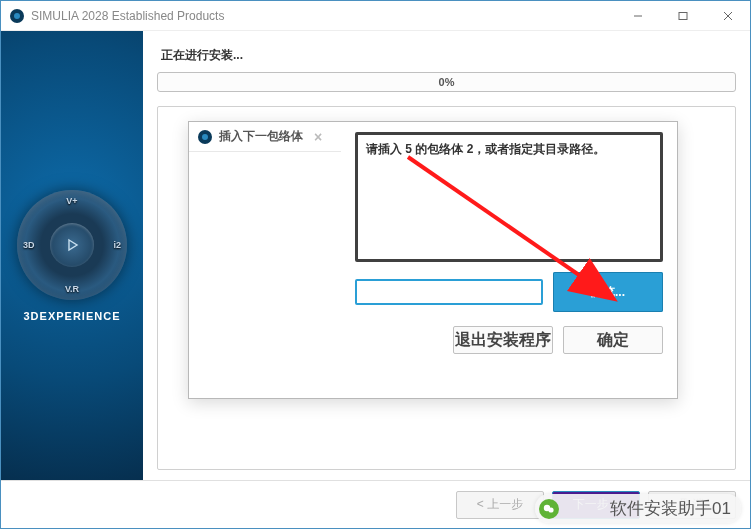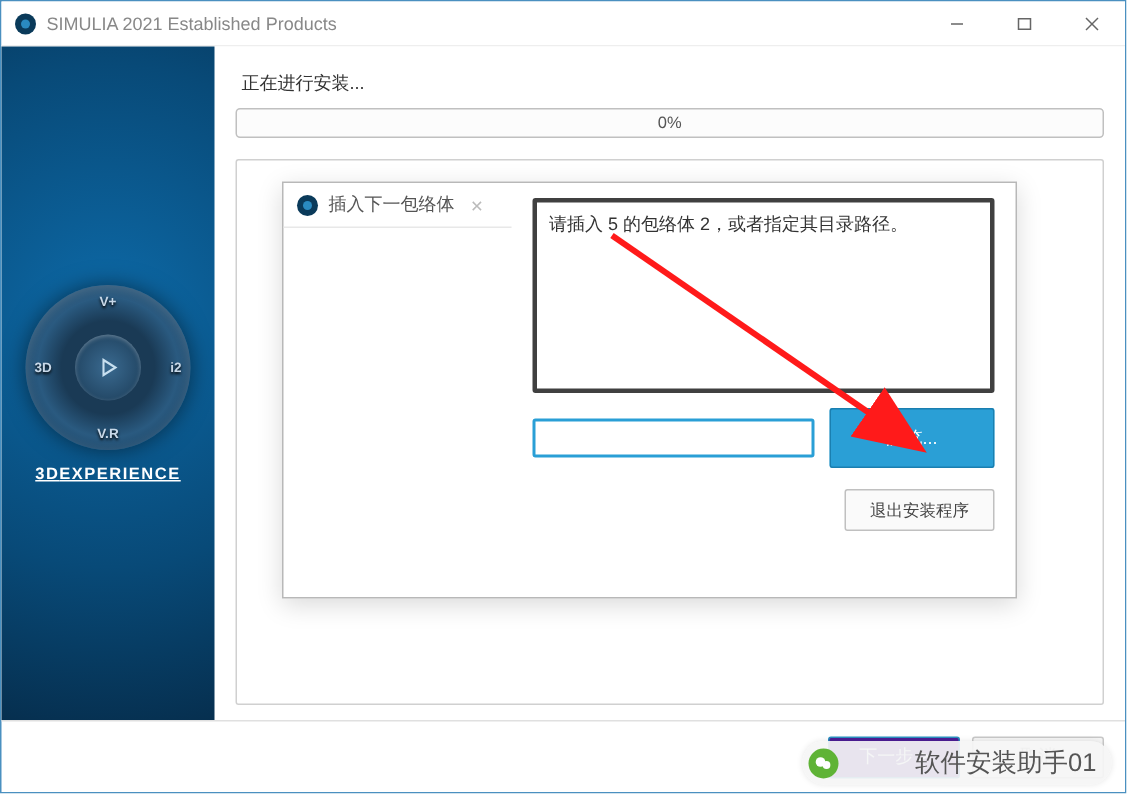--- a/index.html
+++ b/index.html
@@ -16,66 +16,66 @@
   .main { flex: 1; display: flex; background: #fff; }
   .sidebar { width: 142px; background: radial-gradient(circle at 50% 40%, #0d6aa8 0%, #084a78 60%, #062f4f 100%); display: flex; flex-direction: column; align-items: center; justify-content: center; position: relative; }
   .compass { width: 110px; height: 110px; position: relative; margin-bottom: 10px; }
   .compass-ring { position: absolute; inset: 0; border-radius: 50%; background: radial-gradient(circle, #1a3a55 40%, #2a5a80 60%, #0a2a45 100%); box-shadow: 0 0 15px rgba(0,0,0,0.5), inset 0 2px 8px rgba(255,255,255,0.2); }
   .compass-center { position: absolute; top: 50%; left: 50%; width: 44px; height: 44px; margin: -22px 0 0 -22px; border-radius: 50%; background: radial-gradient(circle, #3a6a90, #1a3a55); display: flex; align-items: center; justify-content: center; box-shadow: inset 0 1px 3px rgba(255,255,255,0.3); }
   .compass-label { position: absolute; color: #c8d8e8; font-size: 9px; font-weight: bold; text-shadow: 0 1px 2px #000; }
   .cl-n { top: 6px; left: 50%; transform: translateX(-50%); }
   .cl-s { bottom: 6px; left: 50%; transform: translateX(-50%); }
   .cl-w { left: 6px; top: 50%; transform: translateY(-50%); }
   .cl-e { right: 6px; top: 50%; transform: translateY(-50%); }
-  .brand { color: #fff; font-size: 11px; letter-spacing: 1px; font-weight: bold; text-decoration: underline; }
+  .brand { color: #fff; font-size: 11px; letter-spacing: 1px; font-weight: bold; }
   .brand b { font-weight: 900; }
 
-  .content { flex: 1; padding: 10px 14px; display: flex; flex-direction: column; }
+  .content { flex: 1; padding: 10px 14px; display: flex; flex-direction: column; font-weight: bold; }
   .status-label { font-size: 12px; color: #333; margin: 6px 0 8px 4px; }
   .progress-outer { height: 20px; border: 1px solid #c0c0c0; border-radius: 3px; display: flex; align-items: center; justify-content: center; font-size: 11px; color: #555; background: #fcfcfc; }
   .panel { flex: 1; border: 1px solid #d0d0d0; margin-top: 14px; border-radius: 2px; position: relative; }
 
   .footer { height: 48px; display: flex; align-items: center; justify-content: flex-end; padding: 0 14px; border-top: 1px solid #e0e0e0; gap: 8px; }
   .btn { min-width: 88px; height: 28px; border: 1px solid #c8c8c8; background: #f5f5f5; color: #aaa; font-size: 12px; border-radius: 2px; display: inline-flex; align-items: center; justify-content: center; }
   .btn.primary { background: #4c1d95; border-color: #2a8fc0; color: #e8f4fb; }
 
   
   .dialog { position: absolute; left: 30px; top: 14px; width: 490px; height: 278px; background: #fff; border: 1px solid #b8b8b8; box-shadow: 0 4px 16px rgba(0,0,0,0.15); display: flex; flex-direction: row; }
   .dlg-title { height: 30px; display: flex; align-items: center; padding: 0 8px; font-size: 12px; color: #555; border-bottom: 1px solid #e8e8e8; }
   .dlg-title .dlg-icon { width: 16px; height: 16px; margin-right: 6px; }
   .dlg-title .dlg-text { flex: 1; }
   .dlg-close { width: 30px; text-align: center; color: #bbb; font-size: 14px; }
   .dlg-body { flex: 1; padding: 10px 14px 12px 14px; display: flex; flex-direction: column; }
   .dlg-msg { font-size: 12px; color: #333; border: 3px solid #404040; padding: 6px 8px; height: 130px; border-radius: 2px; }
   .dlg-path-row { display: flex; gap: 10px; margin-top: 10px; align-items: center; }
   .path-input { flex: 1; height: 26px; border: 2px solid #2a9fd6; border-radius: 2px; background: #fff; }
   .browse-btn { width: 110px; height: 40px; background: #2a9fd6; color: #fff; font-size: 12px; display: flex; align-items: center; justify-content: center; border-radius: 2px; box-shadow: inset 0 0 0 1px #1a7fb0; }
   .dlg-footer { display: flex; justify-content: flex-end; gap: 10px; margin-top: 14px; }
-  .dlg-btn { width: 100px; height: 28px; border: 1px solid #c0c0c0; background: #fafafa; font-size: 11px; color: #444; display: flex; align-items: center; justify-content: center; border-radius: 2px; }
+  .dlg-btn { width: 100px; height: 28px; border: 1px solid #c0c0c0; background: #fafafa; font-size: 16px; color: #444; display: flex; align-items: center; justify-content: center; border-radius: 2px; }
 
   
   .arrow { position: absolute; pointer-events: none; z-index: 50; }
 
   
   .watermark { position: absolute; right: 10px; bottom: 6px; display: flex; align-items: center; background: rgba(245,245,245,0.92); border-radius: 14px; padding: 3px 10px 3px 4px; font-size: 17px; color: #555; z-index: 60; box-shadow: 0 0 4px rgba(0,0,0,0.1); gap: 45px; }
   .wm-icon { width: 20px; height: 20px; border-radius: 50%; background: #5fb336; margin-right: 6px; display: flex; align-items: center; justify-content: center; }
 </style>
 </head>
 <body>
 
 <div class="window">
 
   <div class="titlebar">
     <span class="app-icon">
       <svg viewBox="0 0 16 16" width="16" height="16">
           <circle cx="8" cy="8" r="7" fill="#0a3a5a"></circle>
           <circle cx="8" cy="8" r="3" fill="#2a8ac0"></circle>
         </svg>
     </span>
-    <span class="title">SIMULIA 2021 Established Products</span>
+    <span class="title">SIMULIA 2028 Established Products</span>
     <div class="win-controls">
       <div class="win-btn">
           <svg width="10" height="10">
             <line x1="1" y1="5" x2="9" y2="5" stroke-width="1"></line>
           </svg>
         </div>
       <div class="win-btn">
           <svg width="10" height="10">
             <rect x="1" y="1.5" width="8" height="7" fill="none" stroke-width="1"></rect>
           </svg>
@@ -127,38 +127,40 @@
             <span class="dlg-close">×</span>
           </div>
           <div class="dlg-body">
             <div class="dlg-msg">请插入 5 的包络体 2，或者指定其目录路径。</div>
             <div class="dlg-path-row">
               <div class="path-input" value=""></div>
               <div class="browse-btn">浏览...</div>
             </div>
             <div class="dlg-footer">
               <div class="dlg-btn">退出安装程序</div>
+              <div class="dlg-btn">确定</div>
             </div>
           </div>
         </div>
 
         <svg class="arrow" style="left:240px; top:40px;" width="250" height="170">
           <defs>
             <marker id="ah" markerWidth="12" markerHeight="12" refX="9" refY="5" orient="auto">
               <polygon points="0,0 12,5 0,10" fill="#ff1a1a"></polygon>
             </marker>
           </defs>
           <line x1="10" y1="10" x2="210" y2="148" stroke="#ff1a1a" stroke-width="4" marker-end="url(#ah)"></line>
         </svg>
 
       </div>
     </div>
   </div>
 
   <div class="footer">
+    <div class="btn">&lt; 上一步</div>
     <div class="btn primary">下一步 &gt;</div>
     <div class="btn">取消</div>
   </div>
 
 </div>
 
 <div class="watermark">
   <span class="wm-icon">
     <svg width="12" height="12" viewBox="0 0 12 12">
         <circle cx="4" cy="5" r="3.2" fill="#fff"></circle>

